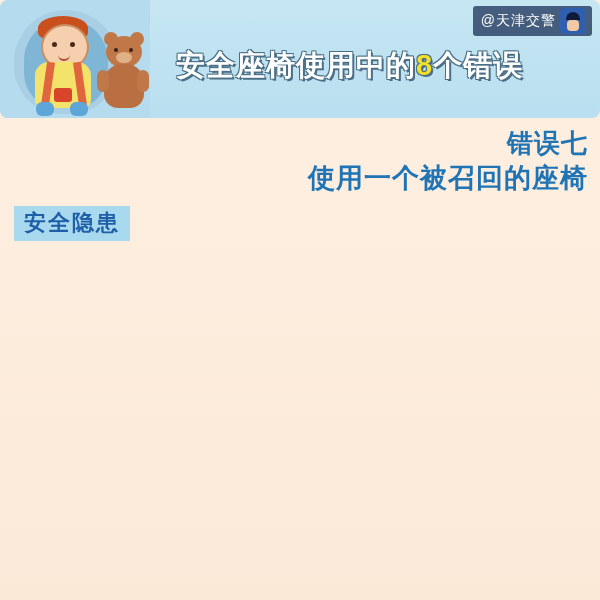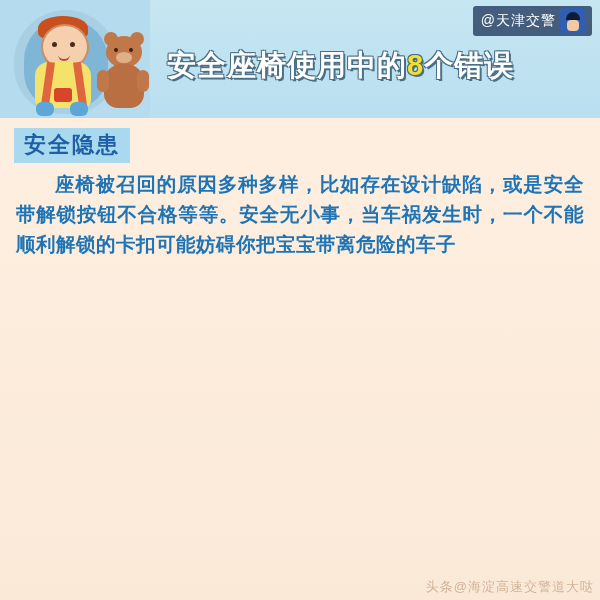--- a/index.html
+++ b/index.html
@@ -21,20 +21,21 @@
     overflow: hidden;
   }
 
   
   .header {
     position: relative;
     height: 118px;
     background: #bfe2f0;
     background: linear-gradient(180deg, #c6e6f2 0%, #b9dff0 100%);
     overflow: hidden;
+    border-radius: 8px;
   }
   .header-left-band {
     position: absolute;
     left: 0; top: 0;
     width: 150px; height: 118px;
     background: #b4dcee;
   }
 
   
   .mascot {
@@ -210,21 +211,21 @@
     position: absolute;
     left: 7px; top: 12px;
     width: 12px; height: 11px;
     background: #f2c9a4;
     border-radius: 4px;
   }
 
   
   .title-main {
     position: absolute;
-    left: 167px;
+    left: 176px;
     top: 46px;
     font-size: 29px;
     font-weight: bold;
     color: #ffffff;
     letter-spacing: 1px;
     text-shadow: 2px 2px 0 #4a6f86, -1px -1px 0 #4a6f86, 1px -1px 0 #4a6f86, -1px 1px 0 #4a6f86;
     white-space: nowrap;
   }
   .title-main .num {
     color: #f3e02a;
@@ -342,21 +343,23 @@
       <span>@天津交警</span>
       <span class="wm-avatar"></span>
     </div>
 
     <div class="title-main">
       <span>安全座椅使用中的</span><span class="num">8</span><span>个错误</span>
     </div>
   </div>
 
   
+  <div class="err-wrap">
+    <div class="err-no">错误七</div>
+    <div class="err-title">使用一个被召回的座椅</div>
+  </div>
 
   
   <div class="sec-label">安全隐患</div>
-  <div class="para">座椅被召回的原因多种多样，比如存在设计缺陷，或是安全带解锁按钮不合格等等。安全无小事，当车祸发生时，一个不能顺利解锁的卡扣可能妨碍你把宝宝带离危险的车子</div>
-
-  
-
-  <div class="footer-wm">头条@海淀高速交警道大哒</div>
+
+  
+
 </div>
 
 </body></html>

